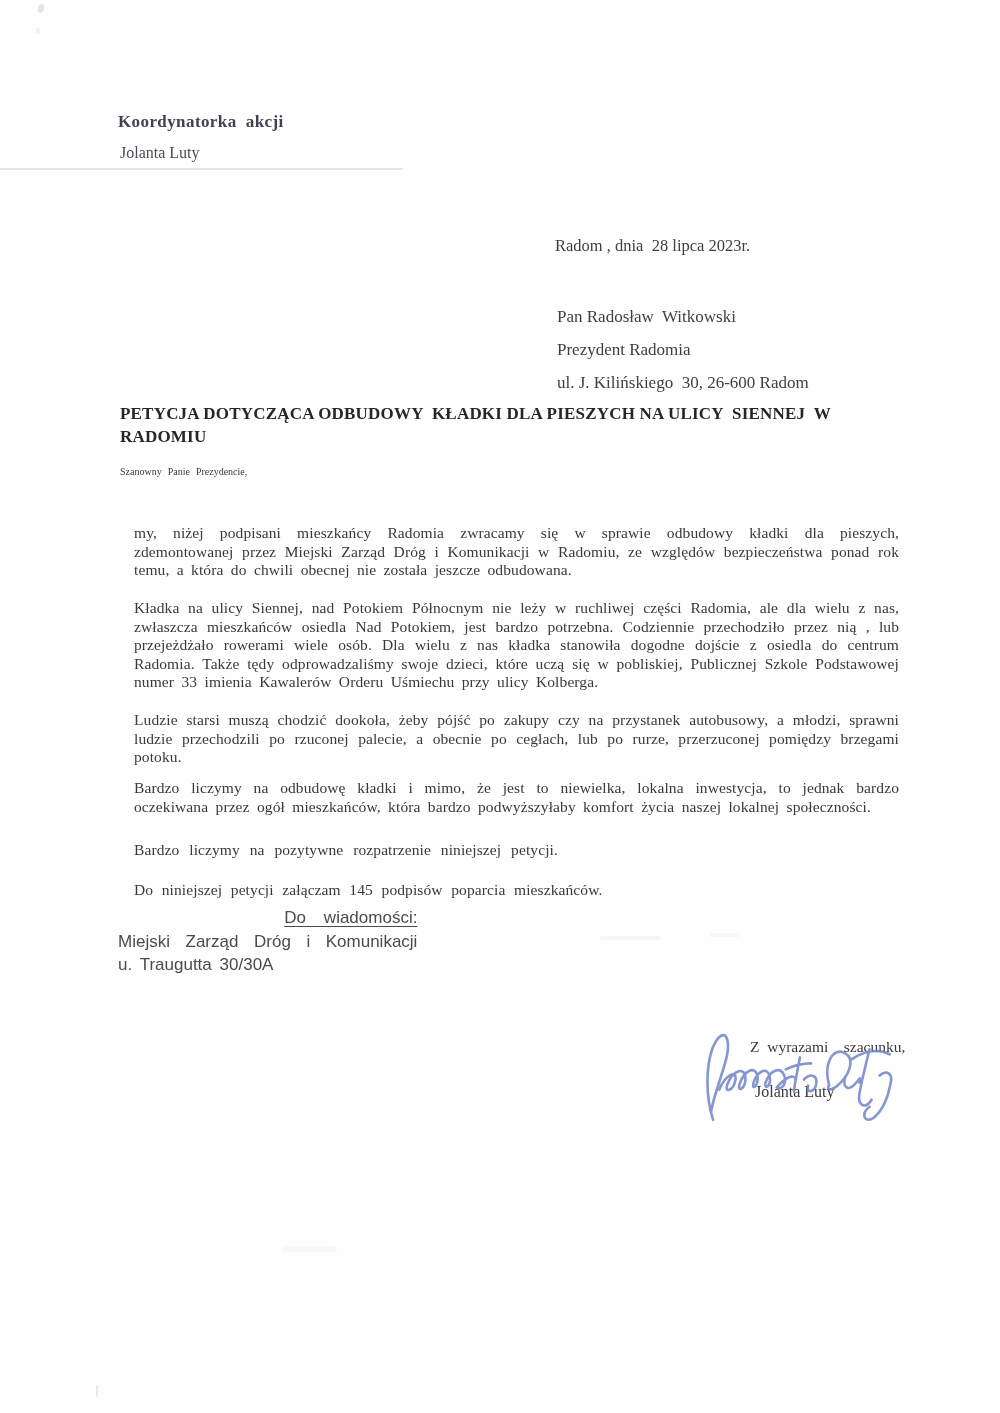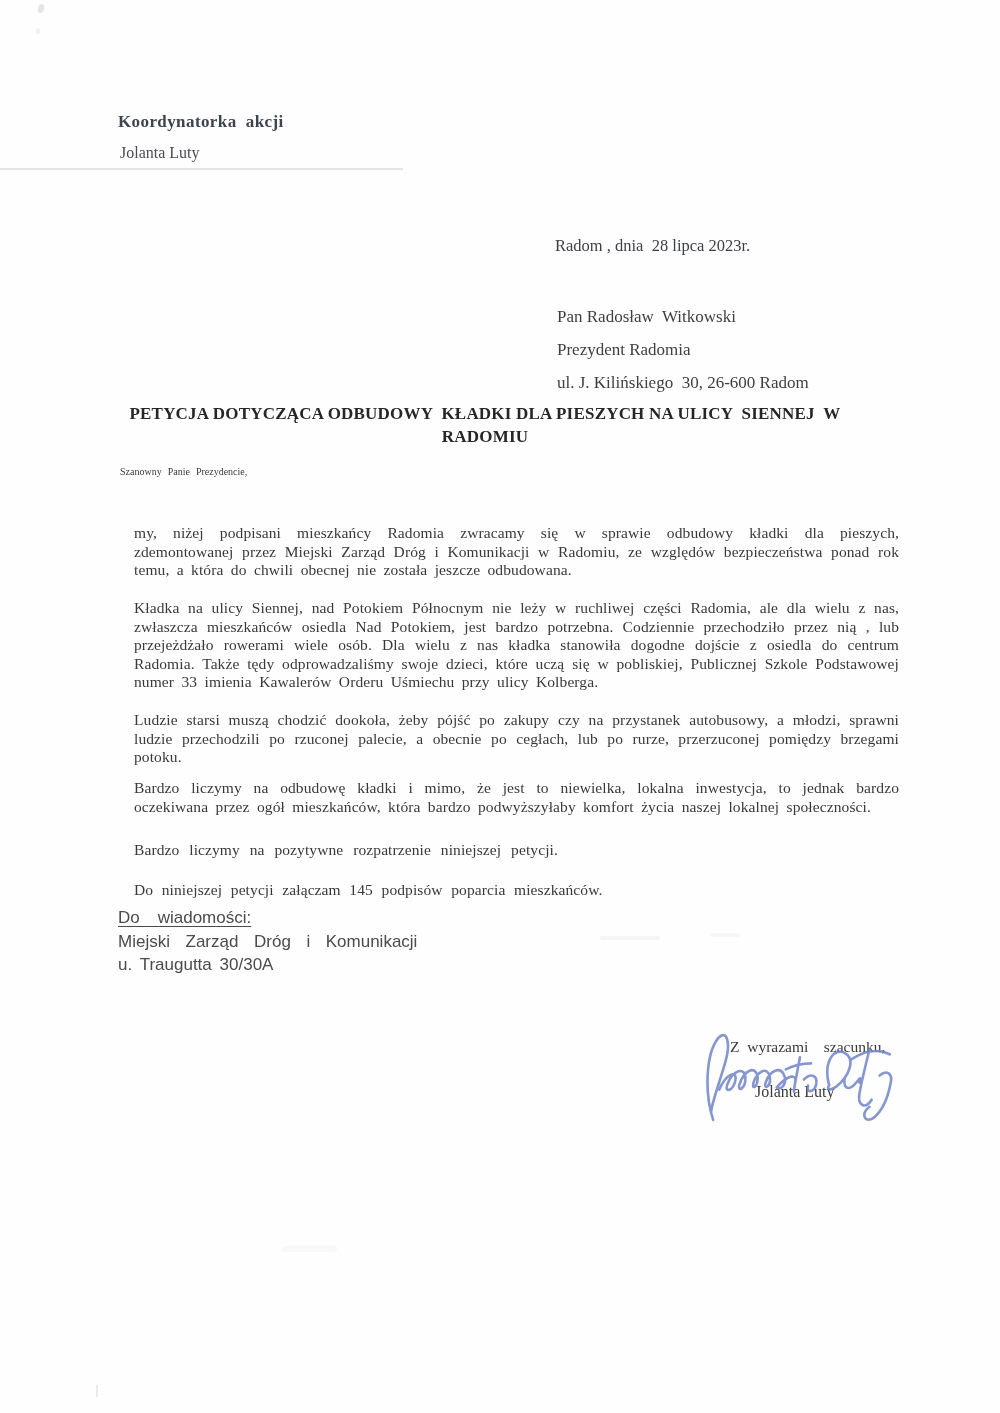--- a/index.html
+++ b/index.html
@@ -31,22 +31,22 @@
   .dateline{
     position:absolute;left:555px;top:236px;
     font-size:16.5px;color:#3d3f46;
   }
   .recipient{
     position:absolute;left:557px;top:300px;width:360px;
     font-size:17px;color:#3d3f46;line-height:33px;
   }
   
   .petition-title{
-    position:absolute;left:95px;top:402px;width:780px;
-    text-align:center;
+    position:absolute;left:120px;top:402px;width:780px;
+    text-align:left;
     font-size:17px;font-weight:bold;color:#26262a;
     line-height:23px;letter-spacing:0.2px;
   }
   
   .salutation{
     position:absolute;left:120px;top:466px;
     font-size:10px;color:#3a3a3e;word-spacing:0.35em;
   }
   .body-par{
     position:absolute;left:118px;width:765px;
@@ -61,25 +61,25 @@
   .p3{top:695px;}
   .p4{top:763px;}
   .p5{top:825px;word-spacing:0.38em;}
   .p6{top:865px;word-spacing:0.3em;}
   
   .cc-block{
     position:absolute;left:118px;top:906px;
     font-family:"Liberation Sans","DejaVu Sans",sans-serif;
     font-size:17px;color:#4b4b4b;line-height:23.5px;
   }
-  .cc-heading{text-decoration:underline;text-underline-offset:3px;word-spacing:0.25em;}
+  .cc-heading{text-decoration:underline;text-underline-offset:3px;word-spacing:0.25em;text-align:right;}
   .cc-line{word-spacing:0.18em;}
   
   .closing-phrase{
-    position:absolute;left:730px;top:1038px;
+    position:absolute;left:750px;top:1038px;
     font-size:15.5px;color:#3a3a3e;word-spacing:0.25em;
   }
   .signature-name{
     position:absolute;left:755px;top:1083px;
     font-size:16px;color:#3a3a3e;
   }
   .signature-svg{
     position:absolute;left:698px;top:1028px;width:222px;height:98px;
     opacity:0.85;
   }

